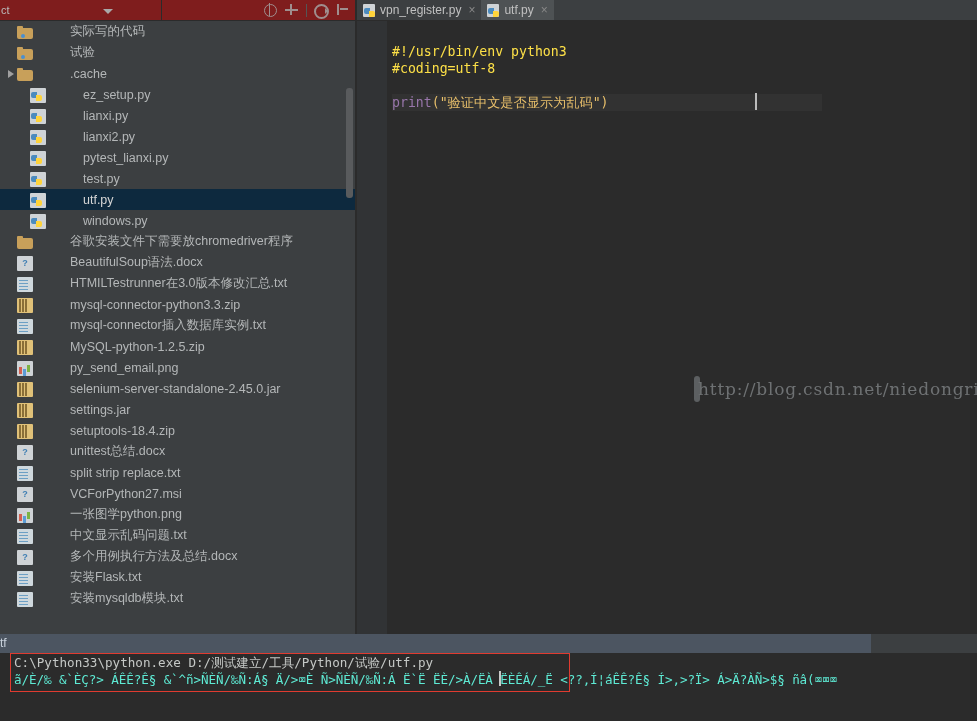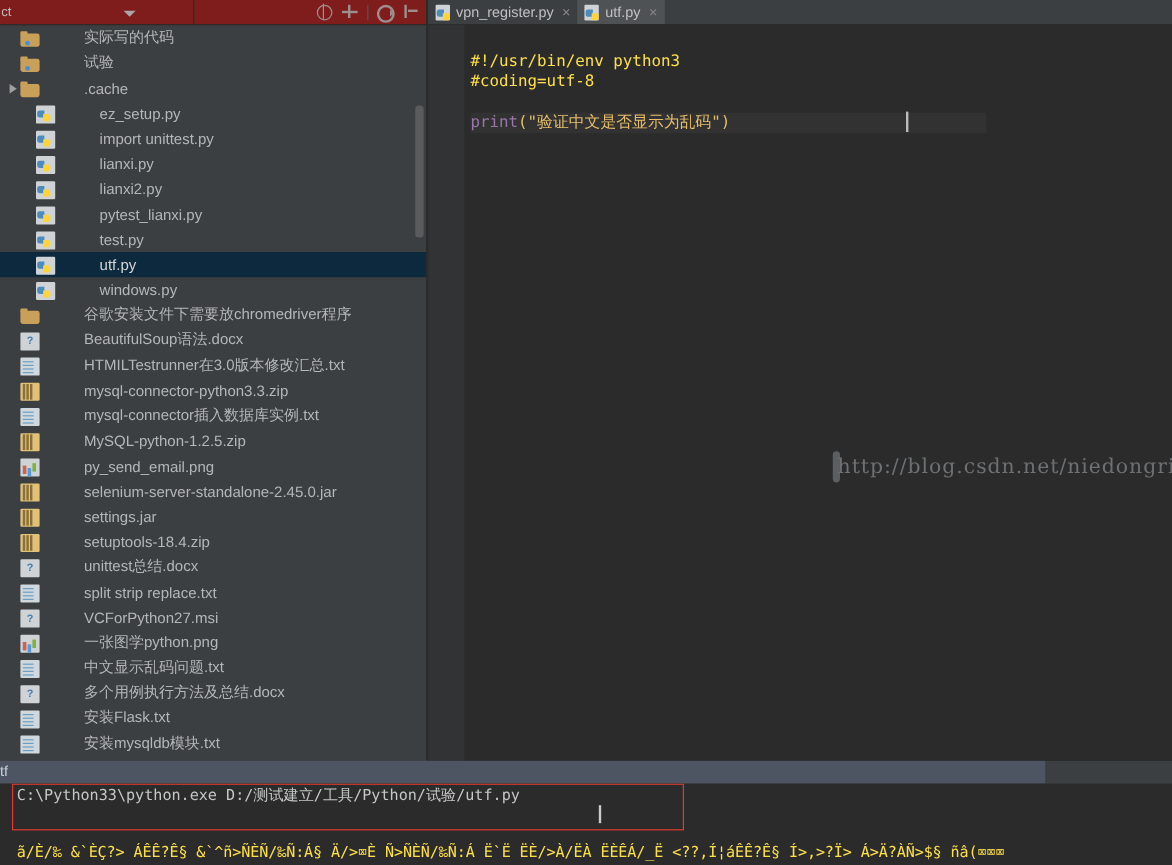--- a/index.html
+++ b/index.html
@@ -396,21 +396,21 @@
     overflow: hidden;
   }
   .cline {
     position: absolute;
     left: 14px;
     font-family: "DejaVu Sans Mono", monospace;
     font-size: 12.6px;
     white-space: pre;
   }
   #cline1 { top: 2px; color: #c5c8c6; }
-  #cline2 { top: 19px; color: #fde047; letter-spacing: -0.1px; margin-top: 30px; }
+  #cline2 { top: 19px; color: #5eead4; letter-spacing: -0.1px; }
   #red-box {
     position: absolute;
     left: 10px; top: 0px;
     width: 560px; height: 39px;
     border: 1.5px solid #e03b30;
     pointer-events: none;
   }
   #console-caret {
     position: absolute;
     left: 499px; top: 18px;
@@ -455,26 +455,20 @@
           <div style="width: 4px; flex: 0 0 auto;"></div>
           <div class="arrow closed"></div>
           <div class="ico ic-folder plain"></div>
           <div class="label">.cache</div>
         </div>
         <div class="row">
           <div style="width: 17px; flex: 0 0 auto;"></div>
           <div class="arrow"></div>
           <div class="ico ic-py"></div>
           <div class="label">ez_setup.py</div>
-        </div>
-        <div class="row">
-          <div style="width: 17px; flex: 0 0 auto;"></div>
-          <div class="arrow"></div>
-          <div class="ico ic-py"></div>
-          <div class="label">import unittest.py</div>
         </div>
         <div class="row">
           <div style="width: 17px; flex: 0 0 auto;"></div>
           <div class="arrow"></div>
           <div class="ico ic-py"></div>
           <div class="label">lianxi.py</div>
         </div>
         <div class="row">
           <div style="width: 17px; flex: 0 0 auto;"></div>
           <div class="arrow"></div>

